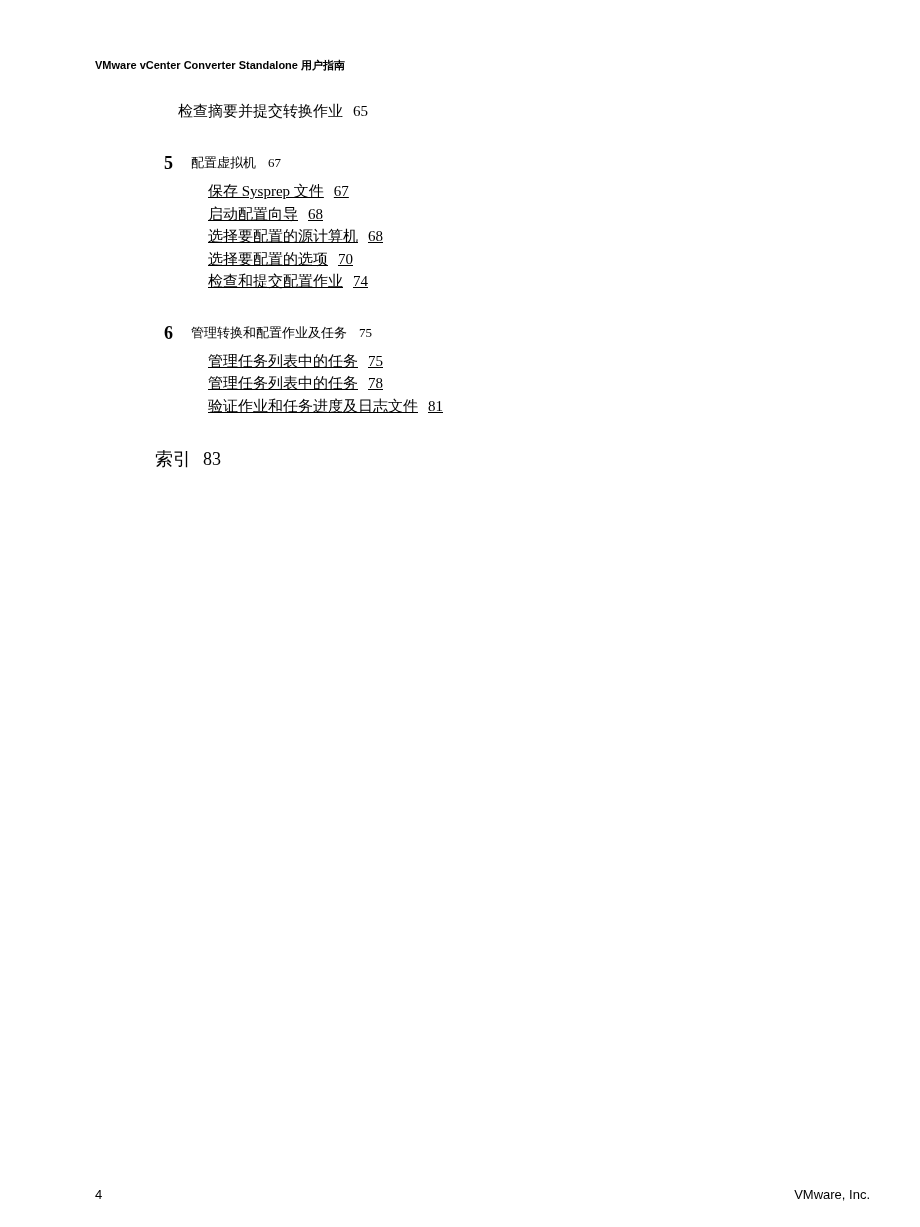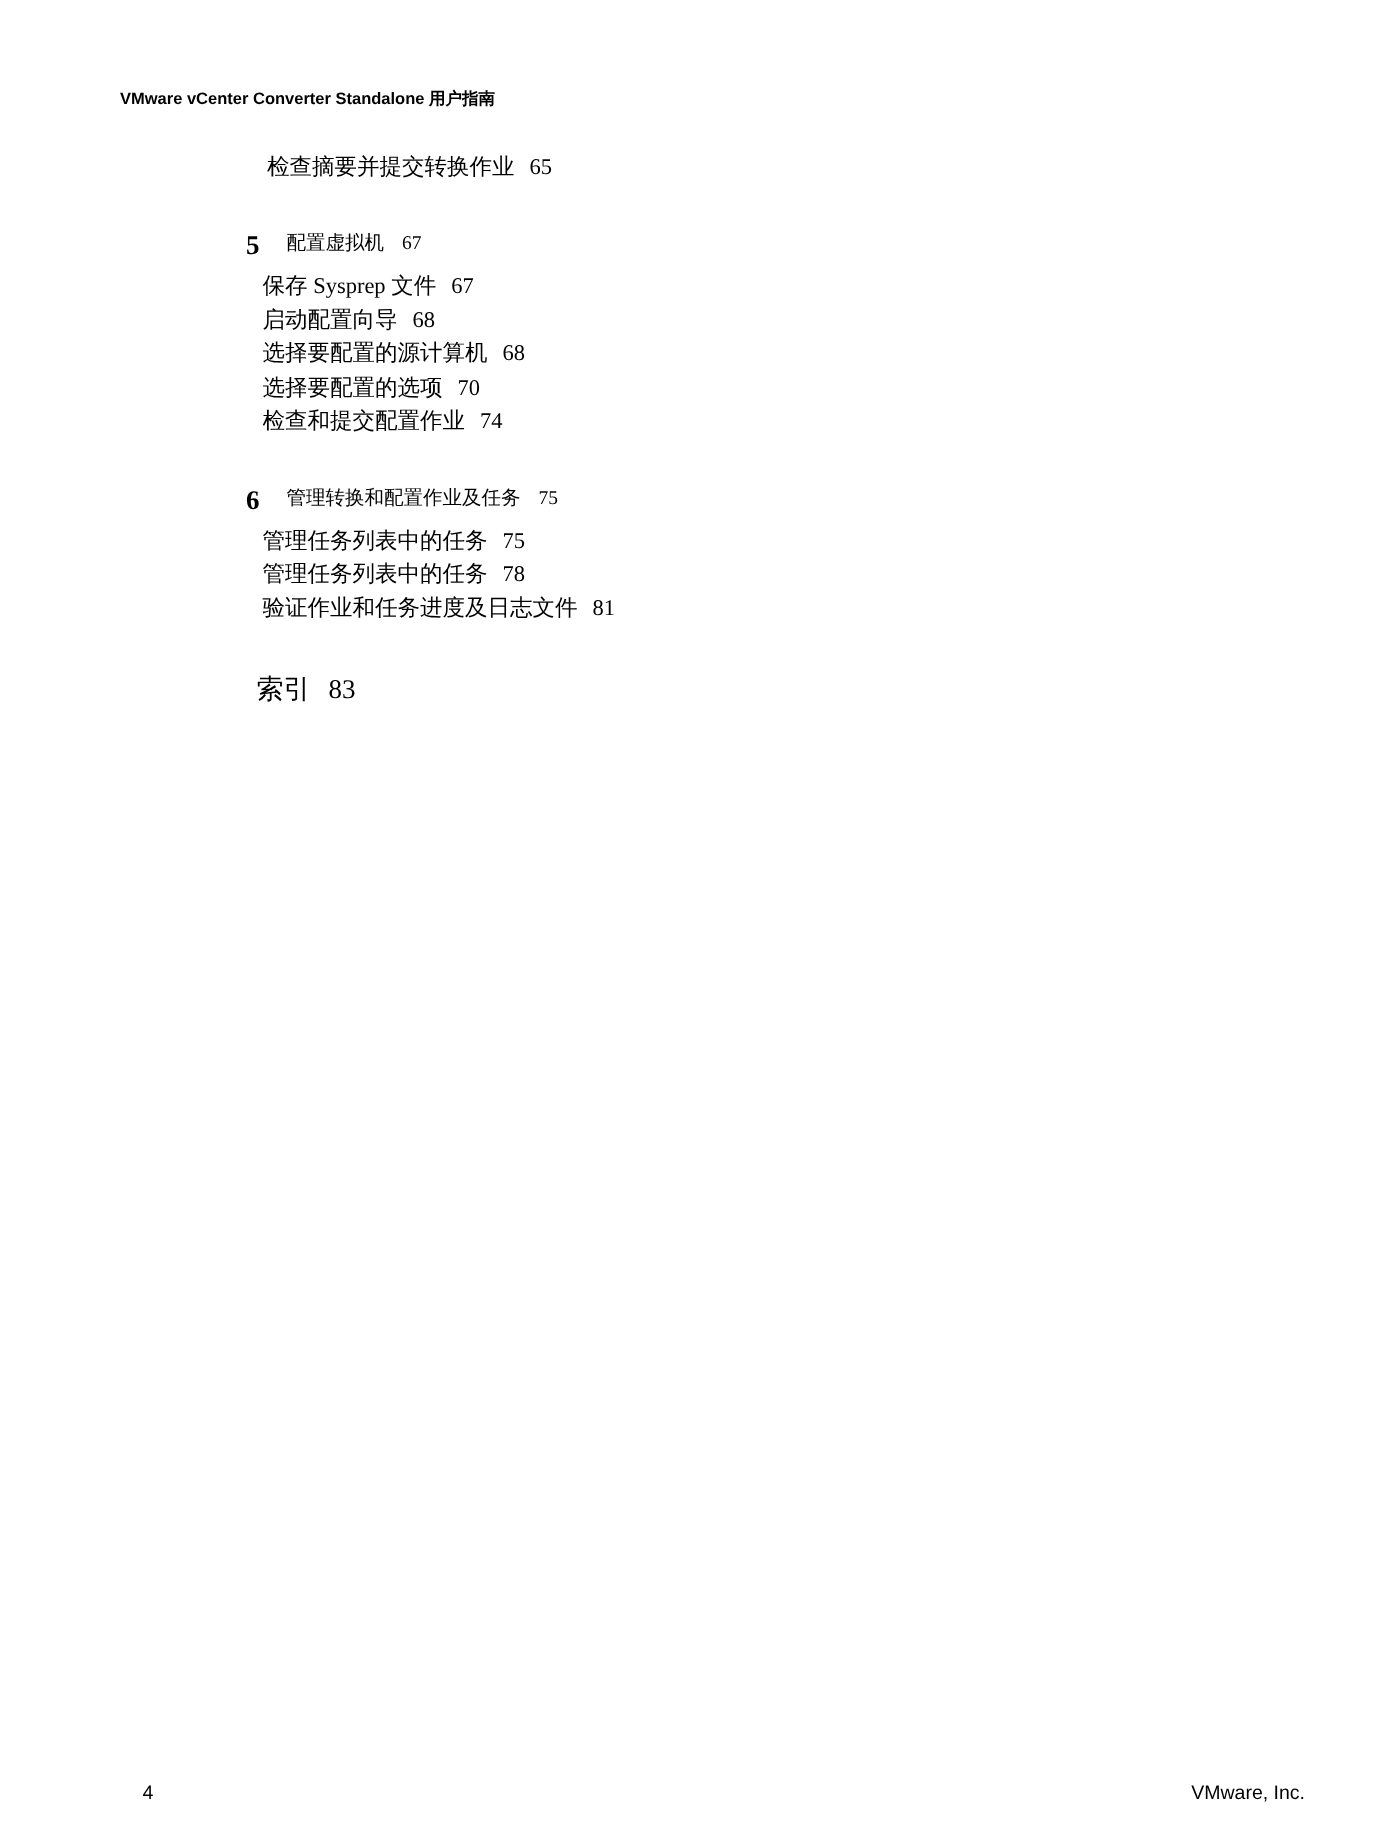--- a/index.html
+++ b/index.html
@@ -11,21 +11,21 @@
       width: 920px;
       height: 1227px;
       background: white;
       font-family: "Times New Roman", "SimSun", serif;
       position: relative;
       color: #000;
     }
     .header {
       position: absolute;
       top: 58px;
-      left: 80px;
+      left: 95px;
       font-family: Arial, "Microsoft YaHei", sans-serif;
       font-size: 11px;
       font-weight: bold;
       color: #000;
     }
     .content {
       position: absolute;
       top: 102px;
       left: 155px;
     }
@@ -47,36 +47,37 @@
     }
     .chapter-title-line {
       display: inline-block;
       margin-left: 14px;
       font-size: 13px;
     }
     .chapter-page {
       margin-left: 12px;
     }
     .sub-items {
-      margin-left: 20px;
+      margin-left: 53px;
       margin-top: 6px;
+      text-decoration: underline;
     }
     .sub-item {
       font-size: 15px;
       line-height: 1.5;
     }
     .sub-page {
       margin-left: 10px;
     }
     .index-section {
       margin-top: 30px;
     }
     .index-title {
       display: inline-block;
-      margin-left: 16px;
+      margin-left: 0px;
       font-size: 18px;
     }
     .footer {
       position: absolute;
       bottom: 40px;
       width: 100%;
     }
     .page-number {
       position: absolute;
       left: 95px;

